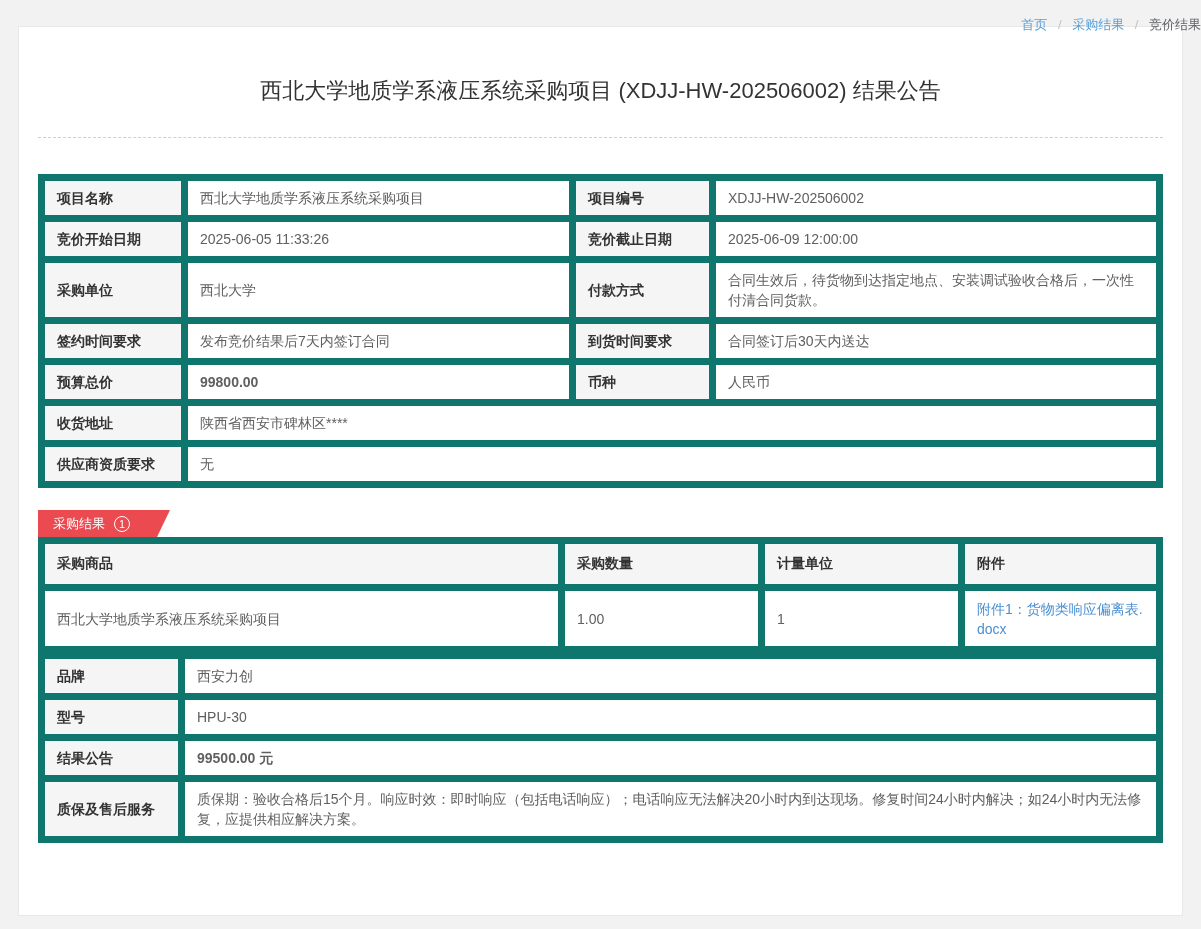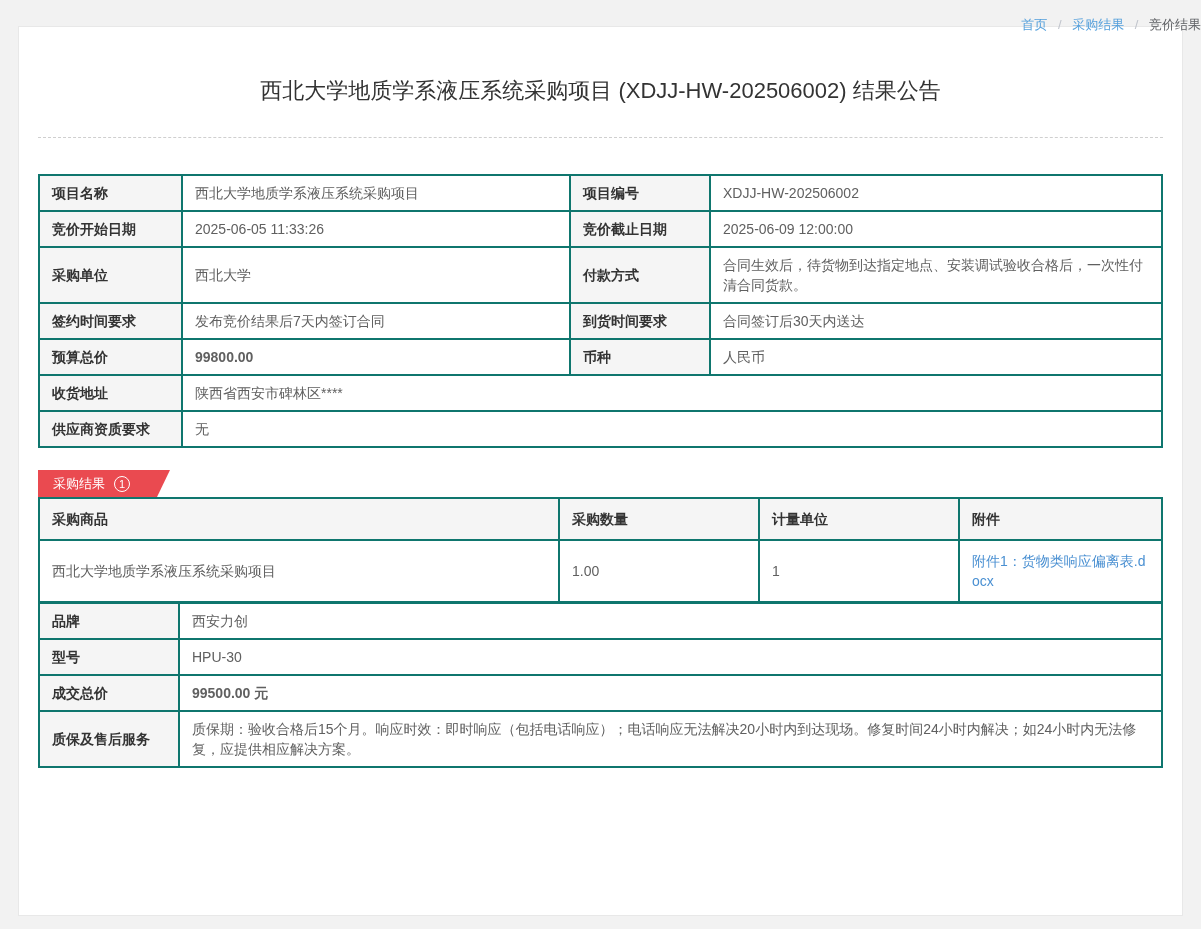--- a/index.html
+++ b/index.html
@@ -25,21 +25,21 @@
     margin-top:49px; text-align:center;
     font-size:22px; font-weight:normal; color:#333;
   }
   .meta { margin-top:31px; text-align:center; font-size:14px; color:#555; }
   .meta .views-label { margin-left:28px; }
   .meta .views-count { color:#e84545; font-style:italic; margin:0 3px; }
   .dashed-divider { border-bottom:1px dashed #cfcfcf; margin-top:31px; }
 
   
   table { border-collapse:collapse; width:100%; font-size:14px; table-layout:fixed; }
-  td, th { border:2px solid #0f766e; padding:7px 12px; line-height:20px; vertical-align:middle; text-align:left; word-break:break-all; }
+  td, th { border:7px solid #0f766e; padding:7px 12px; line-height:20px; vertical-align:middle; text-align:left; word-break:break-all; }
   td.label, th.head { background:#f5f5f5; font-weight:bold; color:#333; }
   td.value { color:#606060; }
   .red { color:#ee4343; font-weight:bold; }
 
   .info-table { margin-top:36px; }
   .info-table col.c1 { width:143px; }
   .info-table col.c2 { width:388px; }
   .info-table col.c3 { width:140px; }
   .info-table col.c4 { width:auto; }
   .info-table td { height:36px; }
@@ -53,21 +53,21 @@
   }
   .badge .circle {
     width:16px; height:16px; border:1px solid #fff; border-radius:50%;
     font-size:11px; line-height:14px; text-align:center; flex:0 0 auto;
   }
 
   .result-table col.rc1 { width:520px; }
   .result-table col.rc2 { width:200px; }
   .result-table col.rc3 { width:200px; }
   .result-table col.rc4 { width:auto; }
-  .result-table th { padding:10px 12px; height:29px; }
+  .result-table th { padding:10px 12px; height:29px;font-family:Liberation Serif, serif; }
   .result-table td { height:62px; }
   .result-table a { color:#4a90d2; text-decoration:none; cursor:pointer; }
 
   .detail-table { margin-top:-1px; }
   .detail-table col.dc1 { width:140px; }
   .detail-table col.dc2 { width:auto; }
   .detail-table td { height:36px; }
 </style>
 </head>
 <body>
@@ -174,21 +174,21 @@
     <tbody>
         <tr>
       <td class="label">品牌</td>
       <td class="value">西安力创</td>
     </tr>
     <tr>
       <td class="label">型号</td>
       <td class="value">HPU-30</td>
     </tr>
     <tr>
-      <td class="label">成交总价</td>
+      <td class="label">结果公告</td>
       <td class="value red">99500.00 元</td>
     </tr>
     <tr>
       <td class="label">质保及售后服务</td>
       <td class="value">质保期：验收合格后15个月。响应时效：即时响应（包括电话响应）；电话响应无法解决20小时内到达现场。修复时间24小时内解决；如24小时内无法修复，应提供相应解决方案。</td>
     </tr>
   </tbody>
     </table>
 
 </div>

